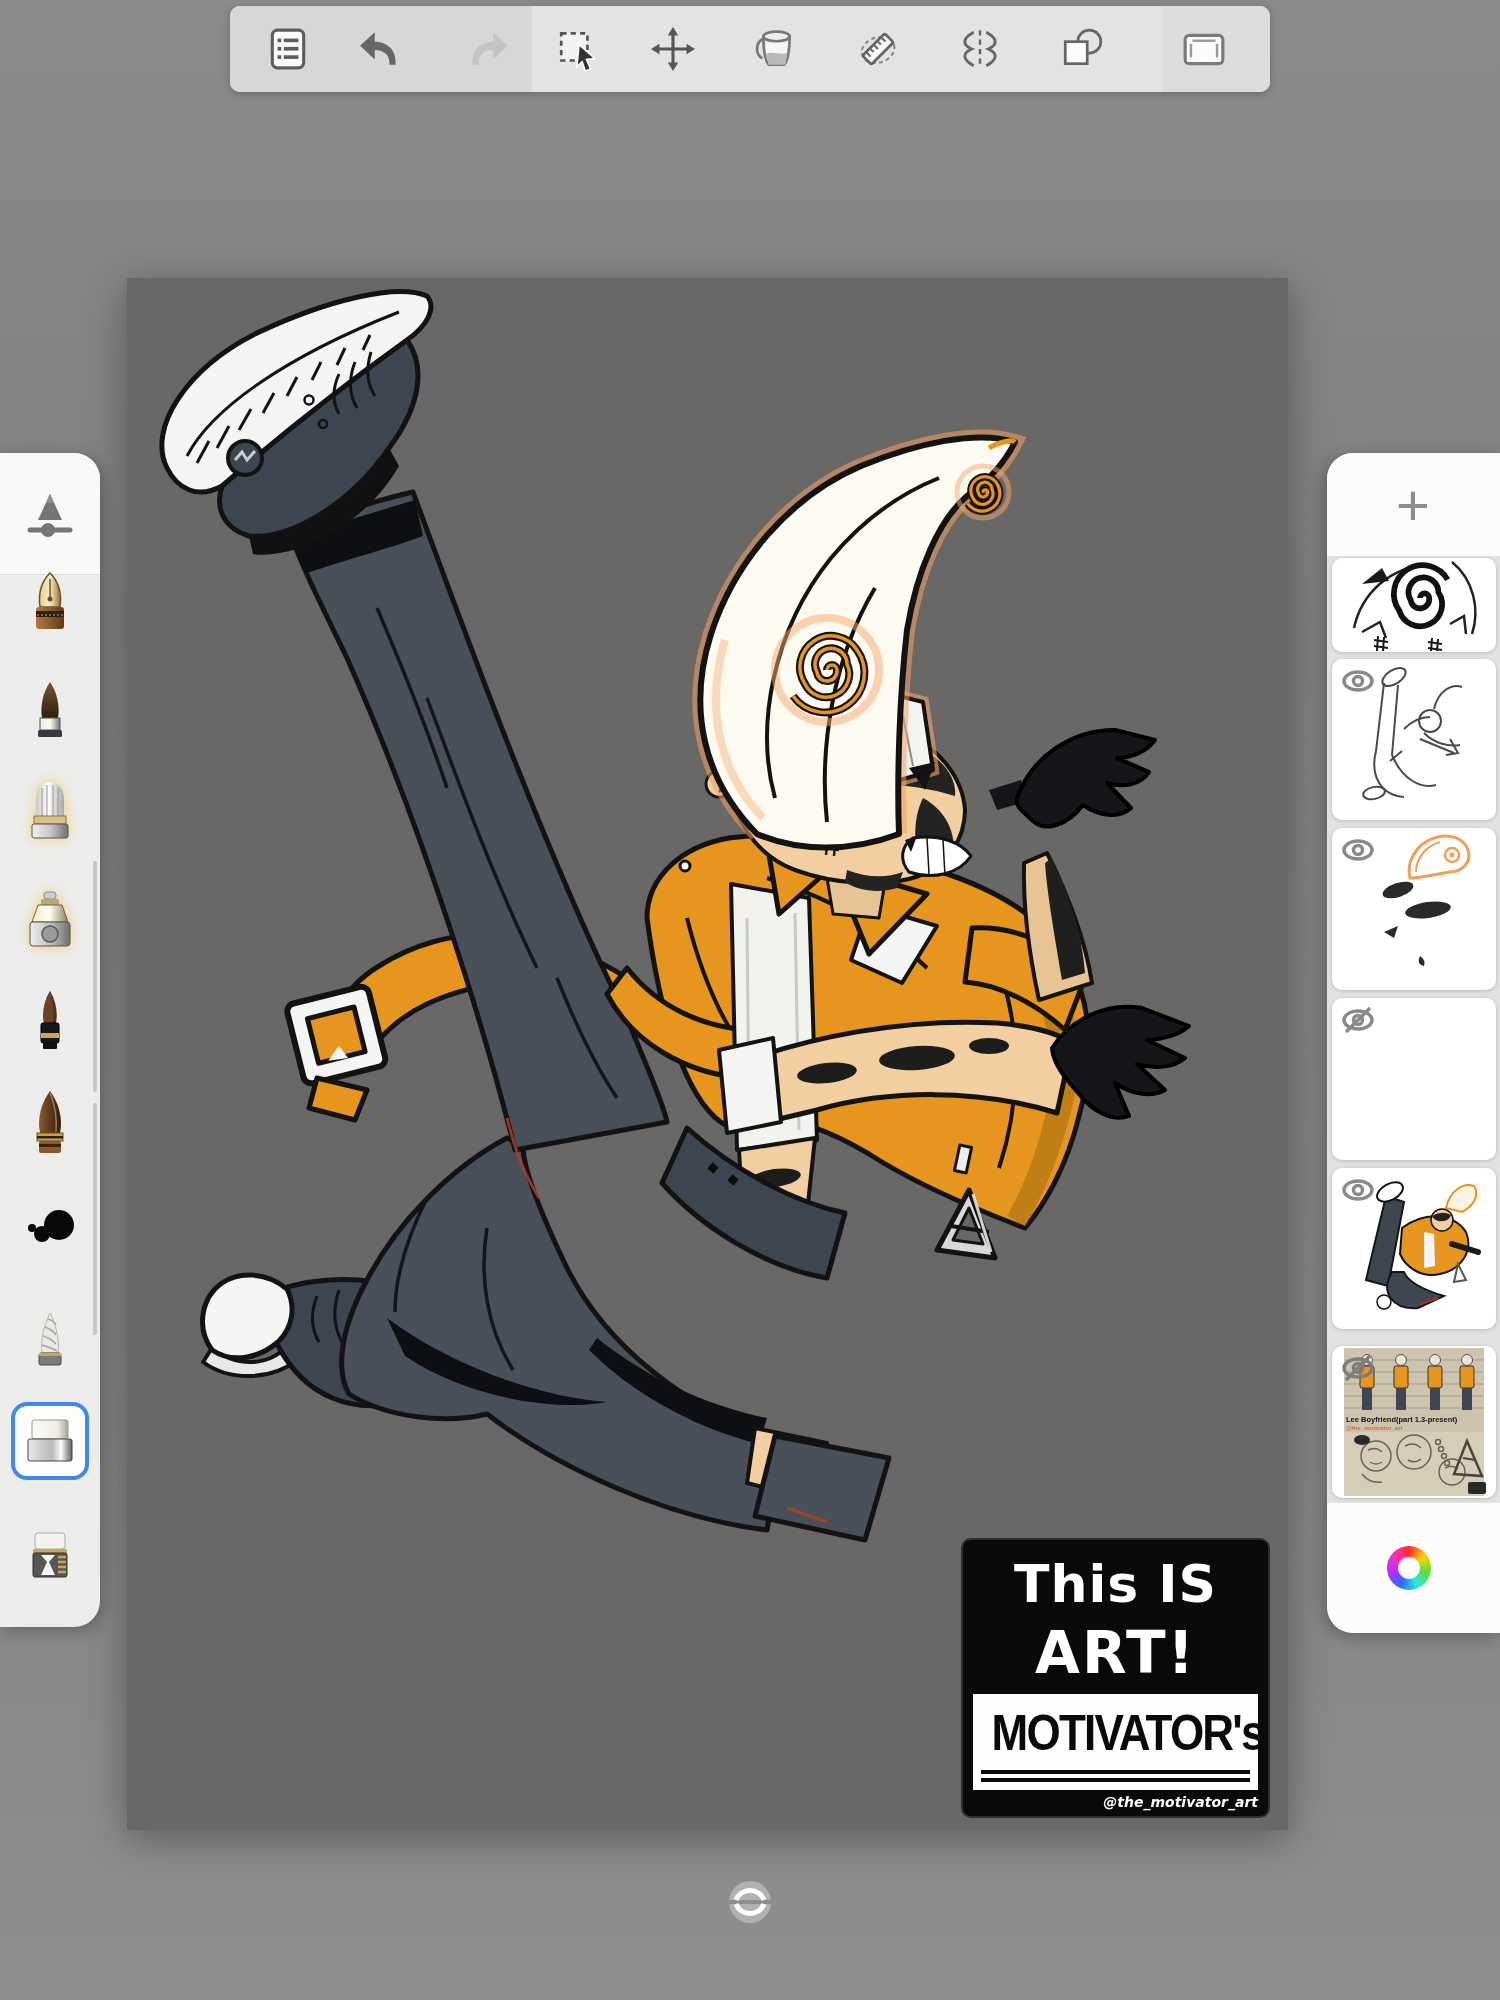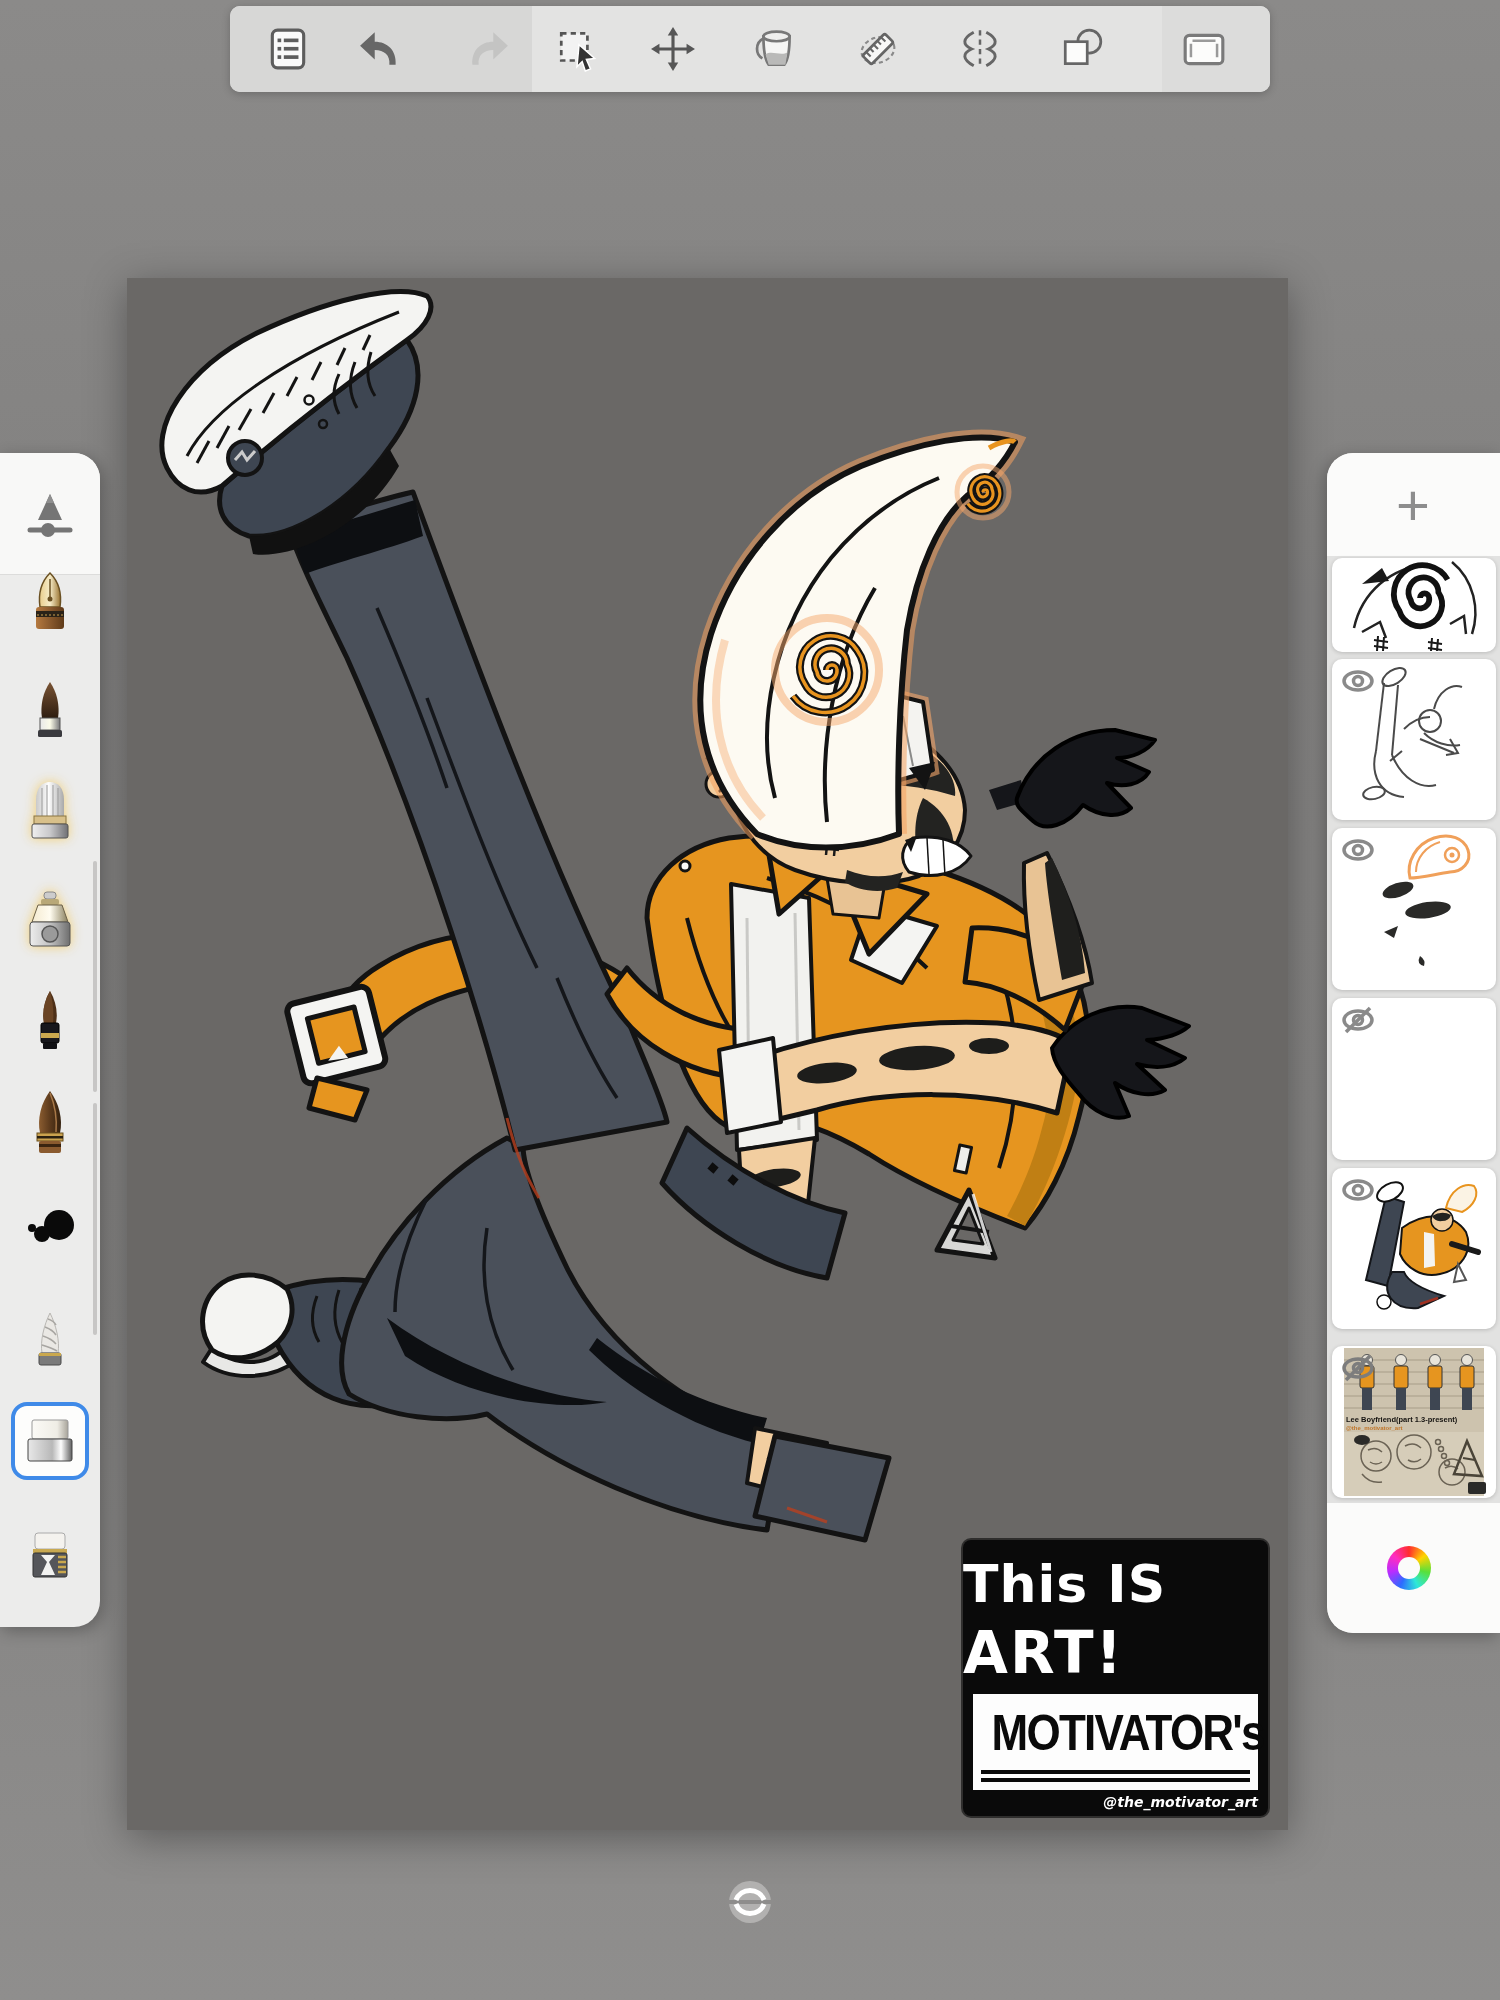--- a/index.html
+++ b/index.html
@@ -16,21 +16,21 @@
         display:flex;align-items:center;justify-content:center;padding:0;cursor:pointer;}
   .tbtn svg{width:46px;height:46px;}
   [data-enabled="false"] svg{opacity:.55;}
   
   #canvas{position:absolute;left:127px;top:278px;width:1161px;height:1552px;background:#6A6866;
           box-shadow:0 8px 38px rgba(0,0,0,.34);}
   #artwork{position:absolute;left:0;top:0;width:100%;height:100%;}
   .oln{stroke:#131313;stroke-linejoin:round;stroke-linecap:round;}
   
   #watermark{position:absolute;left:836px;top:1262px;width:305px;height:276px;background:#0a0a0a;
-             border-radius:8px;color:#fff;text-align:left;box-shadow:0 0 0 2px rgba(15,15,15,.65);}
+             border-radius:8px;color:#fff;text-align:center;box-shadow:0 0 0 2px rgba(15,15,15,.65);}
   #wm-line1{font:700 52px/64px "DejaVu Sans",sans-serif;margin-top:12px;letter-spacing:1px;}
   #wm-band{position:relative;margin:8px auto 0;width:285px;height:96px;background:#fdfdfd;color:#0a0a0a;}
   #wm-band .wm-txt{display:inline-block;font:900 50px/78px "Liberation Sans",sans-serif;
                    transform:scaleX(.88);letter-spacing:-2px;}
   .wm-ul{position:absolute;left:8px;right:8px;height:4px;background:#0a0a0a;}
   .ul1{bottom:16px;} .ul2{bottom:8px;}
   #wm-line3{font:700 58px/66px "DejaVu Sans",sans-serif;margin-top:4px;letter-spacing:2px;}
   #wm-handle{position:absolute;right:10px;bottom:6px;font:700 italic 14px "DejaVu Sans",sans-serif;}
   
   #brushbar{position:absolute;left:0;top:453px;width:100px;height:1174px;background:#ececeb;

